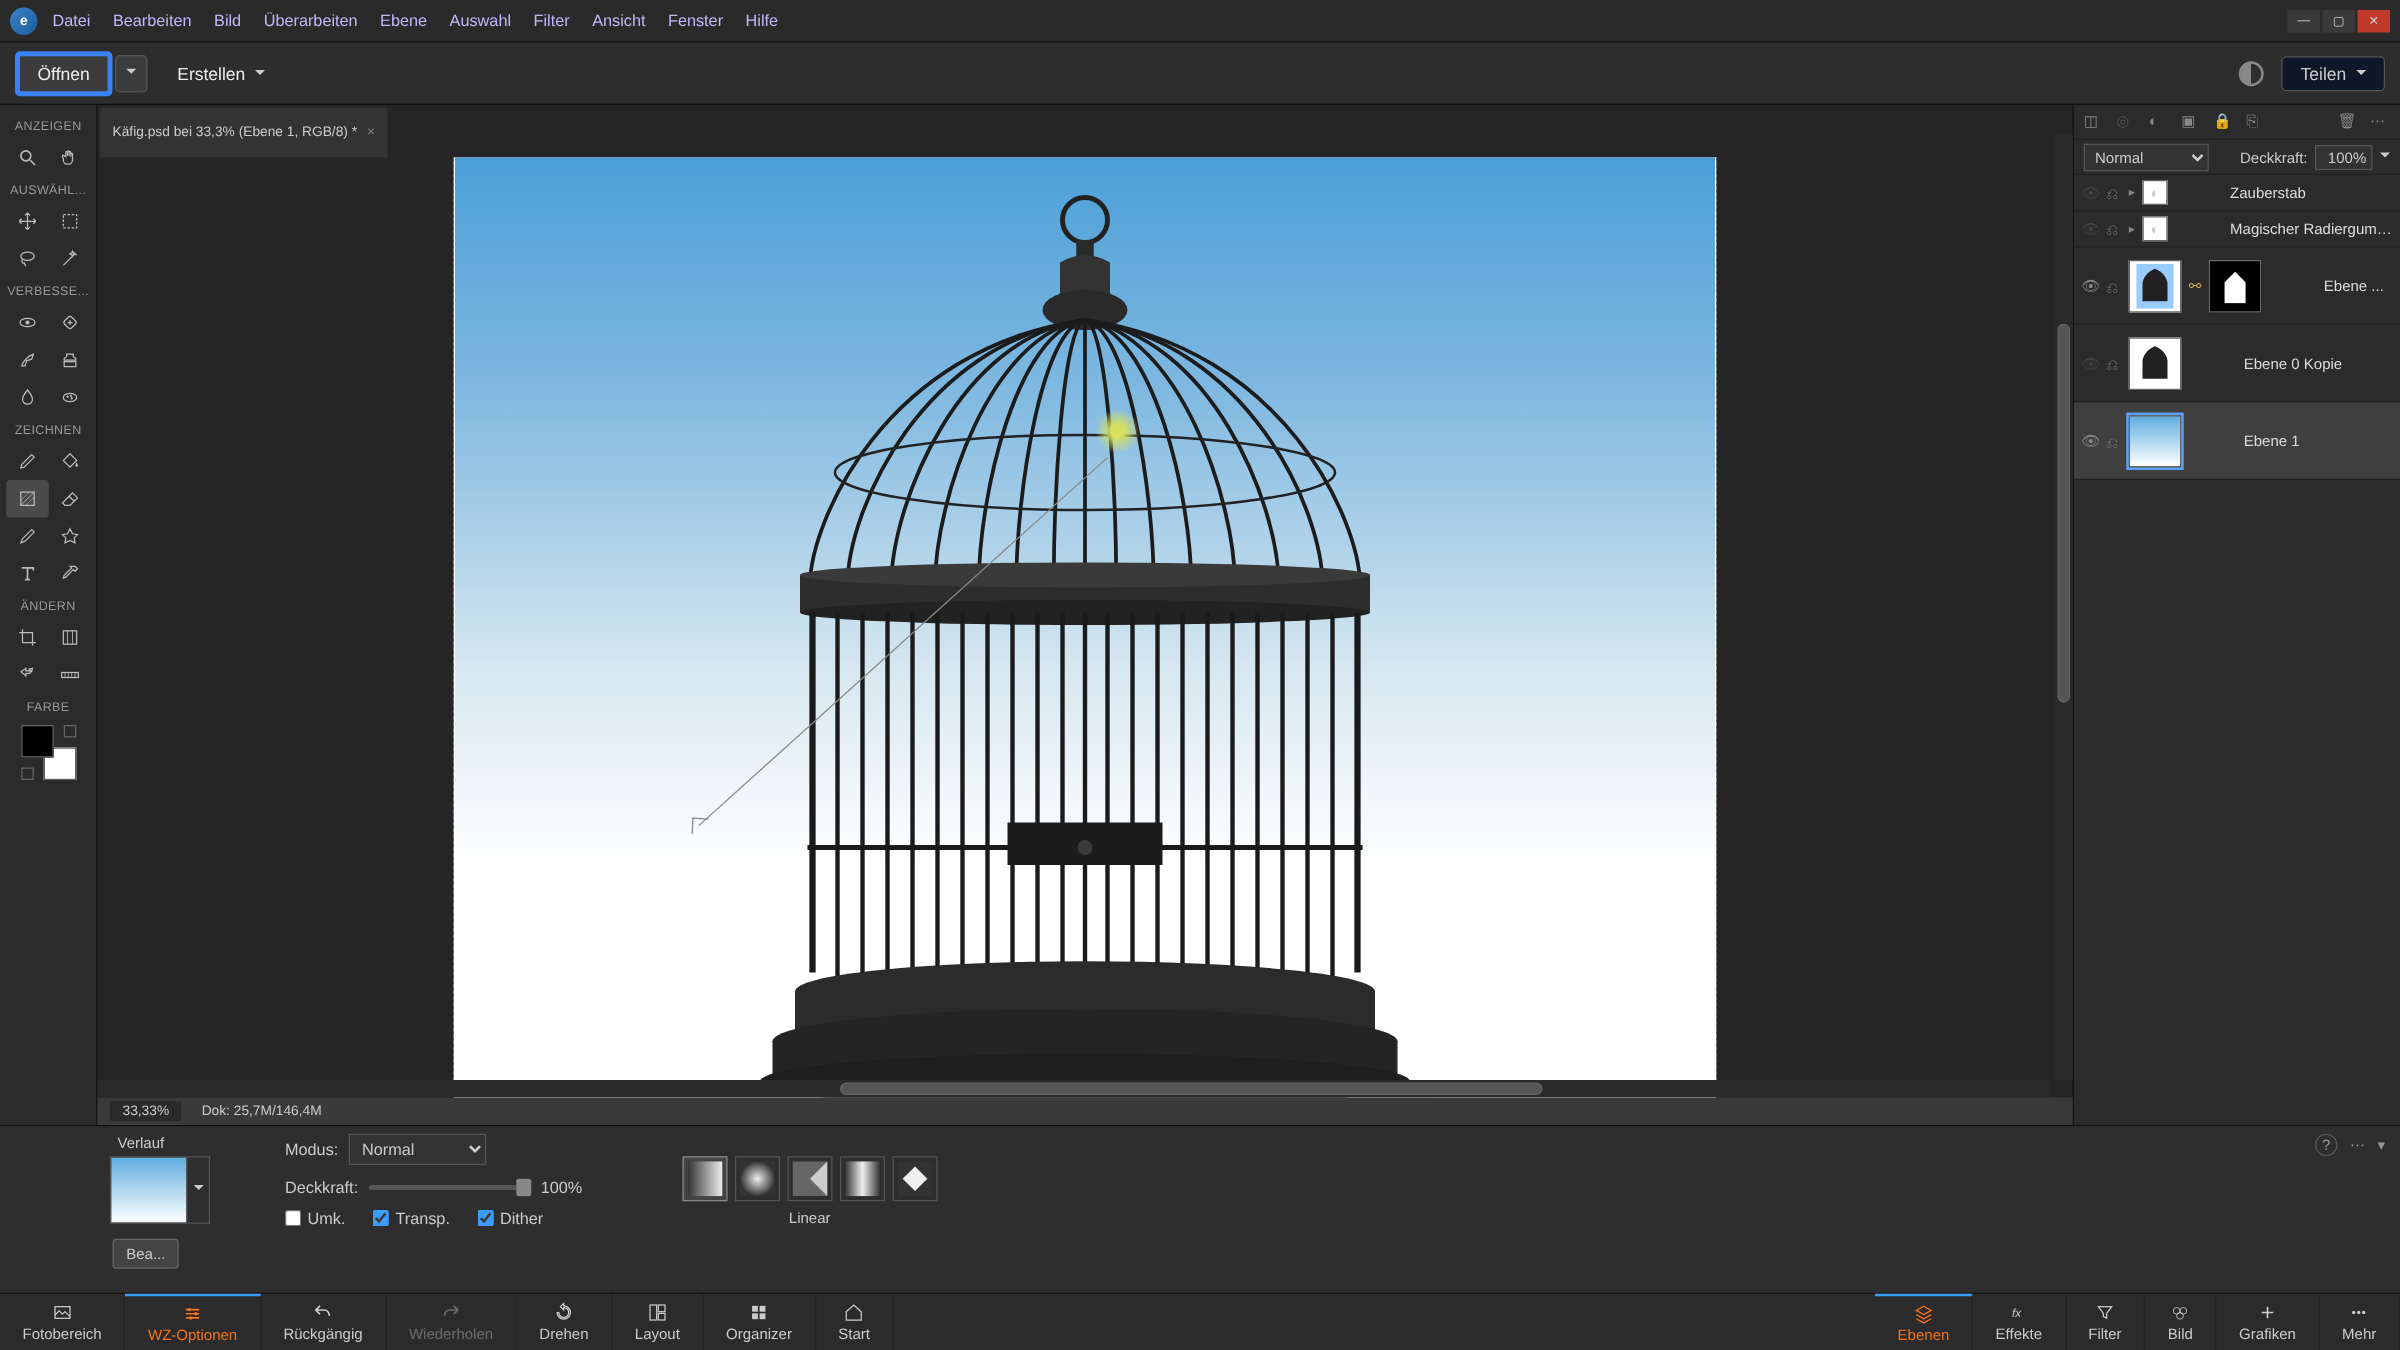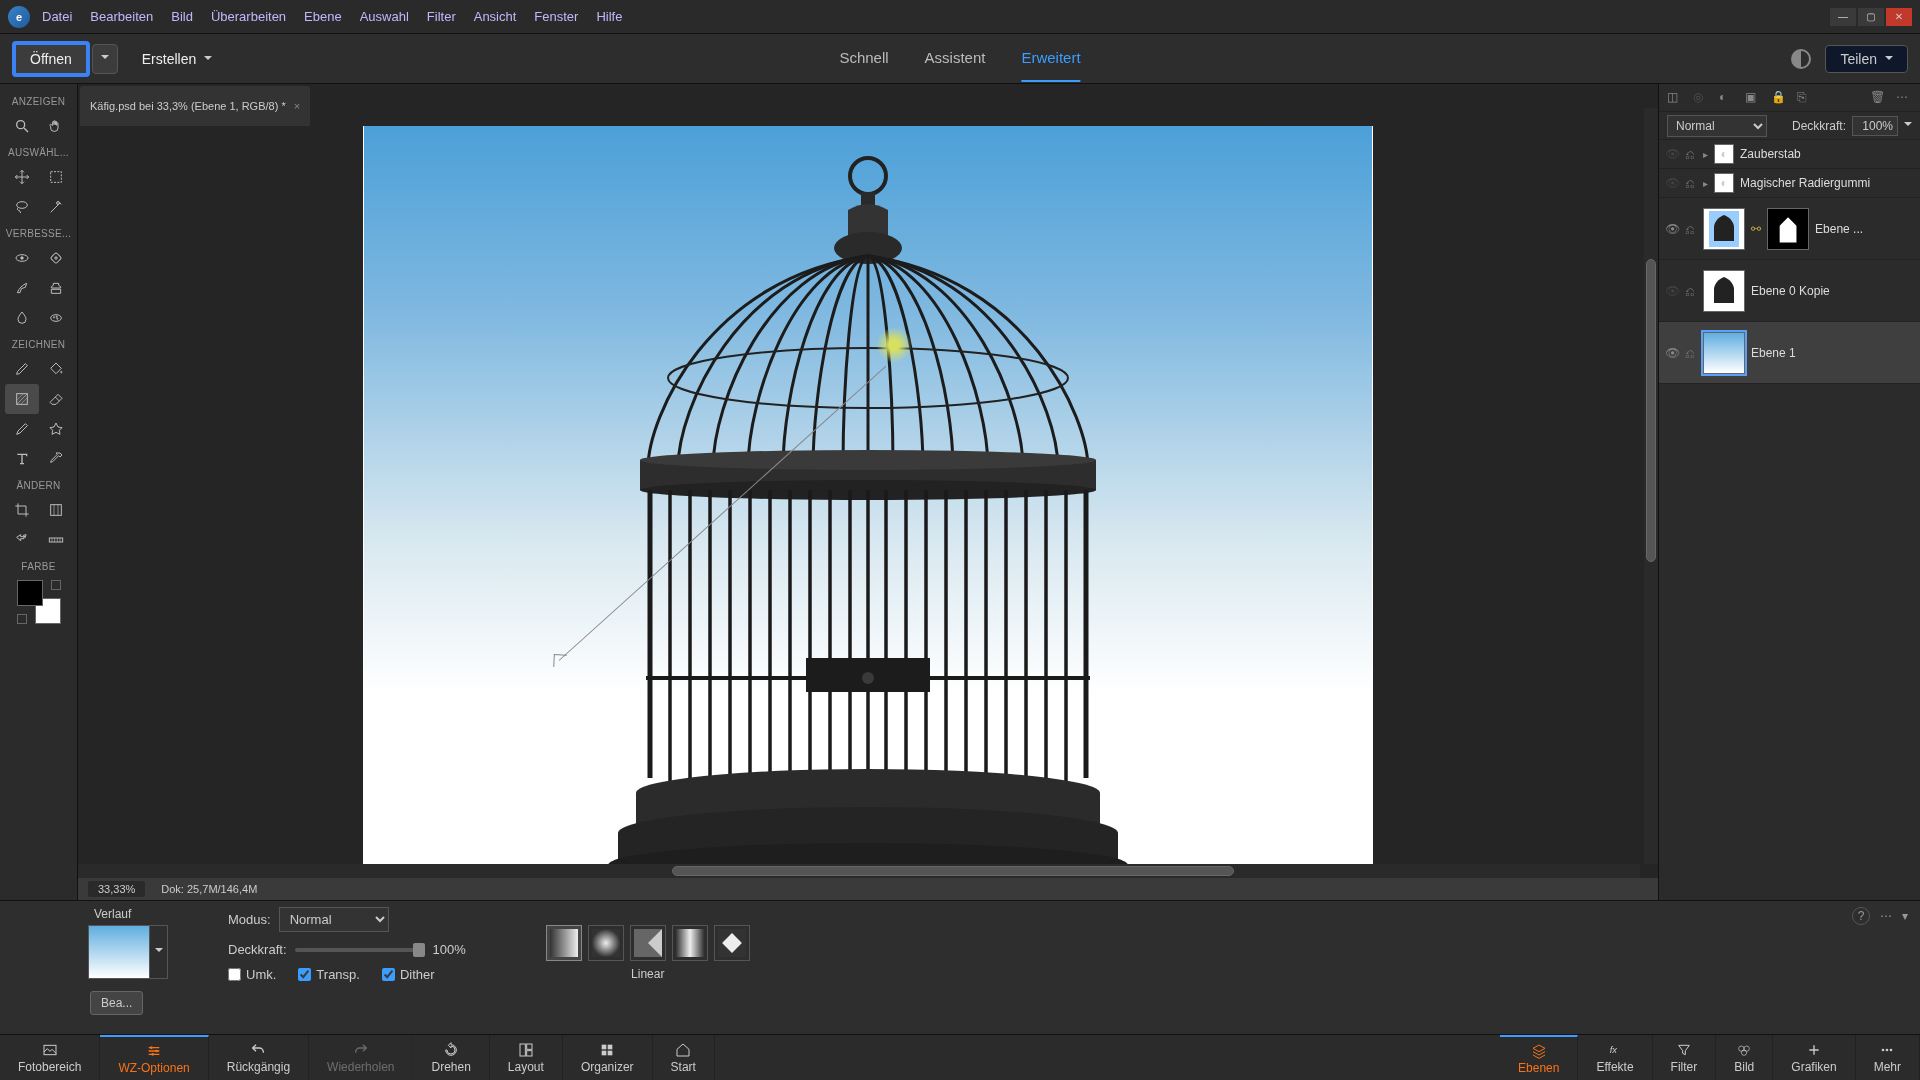--- a/index.html
+++ b/index.html
@@ -74,21 +74,21 @@
 .layer-row.tall{height:62px;}
 .eye{width:14px;height:14px;color:#888;cursor:pointer;}
 .eye.off{opacity:.25;}
 .link-ico{width:12px;height:12px;color:#777;}
 .thumb{width:42px;height:42px;background:#fff;border:1px solid #666;display:flex;align-items:center;justify-content:center;}
 .thumb.small{width:20px;height:20px;}
 .thumb.grad{background:linear-gradient(180deg,#5faee0,#fff);}
 .thumb.selected{outline:2px solid #5aa0ff;}
 .mask-thumb{width:42px;height:42px;background:#000;border:1px solid #666;position:relative;}
 .mask-thumb::after{content:'';position:absolute;inset:6px;background:#fff;clip-path:polygon(20% 40%,80% 40%,80% 100%,20% 100%,20% 40%,50% 10%,80% 40%);}
-.layer-name{flex:1;color:#ddd;white-space:nowrap;overflow:hidden;text-overflow:ellipsis;}
+.layer-name{flex:1;color:#ddd;white-space:nowrap;overflow:hidden;text-overflow:ellipsis;margin-left:44px;}
 .chev{color:#888;font-size:10px;}
 
 
 .options-panel{height:134px;background:#2e2e2e;border-top:1px solid #111;display:flex;padding:6px 12px;gap:20px;position:relative;align-items:flex-start;}
 .op-label{position:absolute;left:94px;top:6px;font-size:12px;color:#ccc;}
 .grad-preview{width:62px;height:54px;background:linear-gradient(180deg,#5faee0,#fff);border:1px solid #555;margin-top:18px;cursor:pointer;}
 .grad-drop{width:18px;height:54px;margin-top:18px;display:flex;align-items:center;justify-content:center;border:1px solid #555;border-left:none;cursor:pointer;}
 .bea-btn{position:absolute;left:90px;top:90px;background:#444;border:1px solid #666;padding:4px 10px;border-radius:3px;font-size:12px;cursor:pointer;}
 .op-col{display:flex;flex-direction:column;gap:10px;font-size:13px;margin-left:40px;}
 .op-row{display:flex;align-items:center;gap:8px;}
@@ -141,25 +141,20 @@
   <div class="btn-open">
       <span>Öffnen</span>
     </div>
   <div class="btn-drop">
       <span class="chev-down"></span>
     </div>
   <div class="btn-create">
       <span>Erstellen</span>
       <span class="chev-down"></span>
     </div>
-  <div class="mode-tabs">
-    <div class="mode-tab">Schnell</div>
-    <div class="mode-tab">Assistent</div>
-    <div class="mode-tab active">Erweitert</div>
-  </div>
   <div class="actionbar-right">
     <div class="circle-icon"></div>
     <div class="share-btn">
         <span>Teilen</span>
         <span class="chev-down"></span>
       </div>
   </div>
 </div>
 
 <div class="main">

